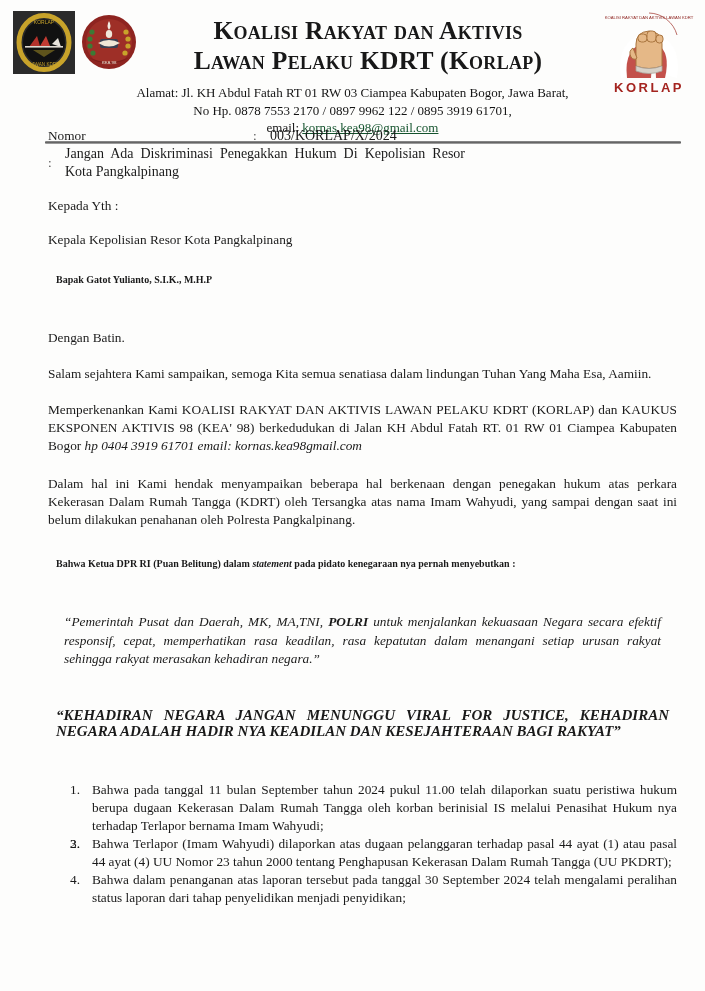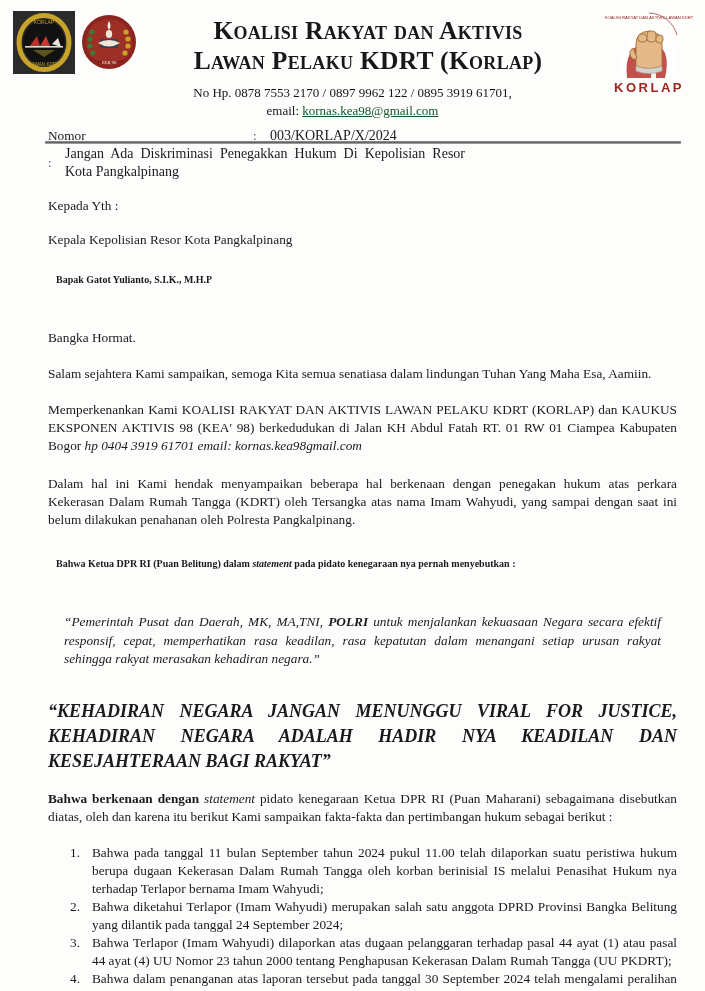--- a/index.html
+++ b/index.html
@@ -167,26 +167,26 @@
     line-height: 18px;
   }
   p.quote-italic {
     margin: 16px;
     font-style: italic;
     text-align: justify;
     font-size: 13.3px;
     line-height: 18.5px;
   }
   p.quote-bold-italic {
-    margin: 0;
+    margin: 8px;
     font-style: italic;
     font-weight: bold;
     text-align: justify;
-    font-size: 18px;
-    line-height: 25px;
+    font-size: 15px;
+    line-height: 16px;
   }
 
   
   ol.facts {
     margin: 0;
     padding: 0 0 0 0;
     list-style: none;
     counter-reset: factnum;
   }
   ol.facts li {
@@ -268,20 +268,21 @@
           <path d="M30 40 q-5 3 -2 9 q3 4 6 1 Z"></path>
         </g>
         <path d="M33 58 q13 5 26 0 l0 5 q-13 5 -26 0 Z" fill="#d7d2c9" stroke="#a9a39a" stroke-width="0.8"></path>
         <path d="M46 5 a30 30 0 0 1 28 22" fill="none" stroke="#9e2f27" stroke-width="0.7"></path>
         <text x="46" y="11" font-size="4.2" fill="#8e2420" text-anchor="middle" font-family="Liberation Sans, sans-serif">KOALISI RAKYAT DAN AKTIVIS LAWAN KDRT</text>
       </svg>
       <div class="korlap-word">KORLAP</div>
     </div>
 
     <div class="org-address">
+      <div>Alamat: Jl. KH Abdul Fatah RT 01 RW 03 Ciampea Kabupaten Bogor, Jawa Barat,</div>
       <div>No Hp. 0878 7553 2170 / 0897 9962 122 / 0895 3919 61701,</div>
       <div>
         <span class="email-label">email:</span>
         <a class="email-link" href="#">kornas.kea98@gmail.com</a>
       </div>
     </div>
 
     <div class="rule"></div>
   </div>
 
@@ -304,52 +305,50 @@
 
     <div class="sp-16"></div>
     <p class="para">Kepala Kepolisian Resor Kota Pangkalpinang</p>
 
     <div class="sp-14"></div>
     <p class="bold-para">Bapak Gatot Yulianto, S.I.K., M.H.P</p>
 
     <div class="sp-14"></div>
 
     <div class="sp-18"></div>
-    <p class="para">Bangka Hormat.</p>
+    <p class="para">Dengan Batin.</p>
 
     <div class="sp-18"></div>
     <p class="para">Salam sejahtera Kami sampaikan, semoga Kita semua senatiasa dalam lindungan Tuhan Yang Maha Esa, Aamiin.</p>
 
     <div class="sp-18"></div>
     <p class="para"><span>Memperkenankan Kami KOALISI RAKYAT DAN AKTIVIS LAWAN PELAKU KDRT (KORLAP) dan KAUKUS EKSPONEN AKTIVIS 98 (KEA' 98) berkedudukan di Jalan KH Abdul Fatah RT. 01 RW 01 Ciampea Kabupaten Bogor </span><span class="ital">hp 0404 3919 61701 email: kornas.kea98gmail.com</span></p>
 
     <div class="sp-20"></div>
     <p class="para">Dalam hal ini Kami hendak menyampaikan beberapa hal berkenaan dengan penegakan hukum atas perkara Kekerasan Dalam Rumah Tangga (KDRT) oleh Tersangka  atas nama Imam Wahyudi, yang sampai dengan saat ini belum dilakukan penahanan oleh Polresta Pangkalpinang.</p>
 
     <div class="sp-18"></div>
     <p class="bold-para"><span>Bahwa Ketua DPR RI (Puan Belitung) dalam </span><span class="ital">statement</span><span> pada pidato kenegaraan nya pernah menyebutkan :</span></p>
 
     <div class="sp-16"></div>
     <p class="quote-italic"><span>“Pemerintah Pusat dan Daerah, MK, MA,TNI, </span><span class="bold">POLRI</span><span> untuk menjalankan kekuasaan Negara secara efektif responsif, cepat, memperhatikan rasa keadilan, rasa kepatutan dalam menangani setiap urusan rakyat sehingga rakyat merasakan kehadiran negara.”</span></p>
 
     <div class="sp-14"></div>
     <p class="quote-bold-italic">“KEHADIRAN NEGARA JANGAN MENUNGGU VIRAL FOR JUSTICE, KEHADIRAN NEGARA ADALAH HADIR NYA KEADILAN DAN KESEJAHTERAAN BAGI RAKYAT”</p>
 
     <div class="sp-16"></div>
-    <p class="para"><span class="bold">Bahwa berkenaan dengan </span><span class="ital">statement</span><span> pidato kenegaraan Ketua DPR RI (Puan Maharani) sebagaimana disebutkan diatas, oleh dan karena itu berikut Kami sampaikan fakta-fakta dan pertimbangan hukum sebagai berikut :</span></p>
 
     <div class="sp-18"></div>
     <ol class="facts">
       <li>
         <span class="num">1.</span>
         <span>Bahwa pada tanggal 11 bulan September tahun 2024 pukul 11.00 telah dilaporkan suatu peristiwa hukum berupa dugaan Kekerasan Dalam Rumah Tangga oleh korban berinisial IS melalui Penasihat Hukum nya terhadap Terlapor bernama Imam Wahyudi;</span>
       </li>
       <li>
         <span class="num">2.</span>
-        <span>Bahwa diketahui Terlapor (Imam Wahyudi) merupakan salah satu anggota DPRD Provinsi Bangka Belitung yang dilantik pada tanggal 24 September 2024;</span>
       </li>
       <li>
         <span class="num">3.</span>
         <span>Bahwa Terlapor (Imam Wahyudi) dilaporkan atas dugaan pelanggaran terhadap pasal 44 ayat (1) atau pasal 44 ayat (4) UU Nomor 23 tahun 2000 tentang Penghapusan Kekerasan Dalam Rumah Tangga (UU PKDRT);</span>
       </li>
       <li>
         <span class="num">4.</span>
         <span>Bahwa dalam penanganan atas laporan tersebut pada tanggal 30 September 2024 telah mengalami peralihan status laporan dari tahap penyelidikan menjadi penyidikan;</span>
       </li>
     </ol>

